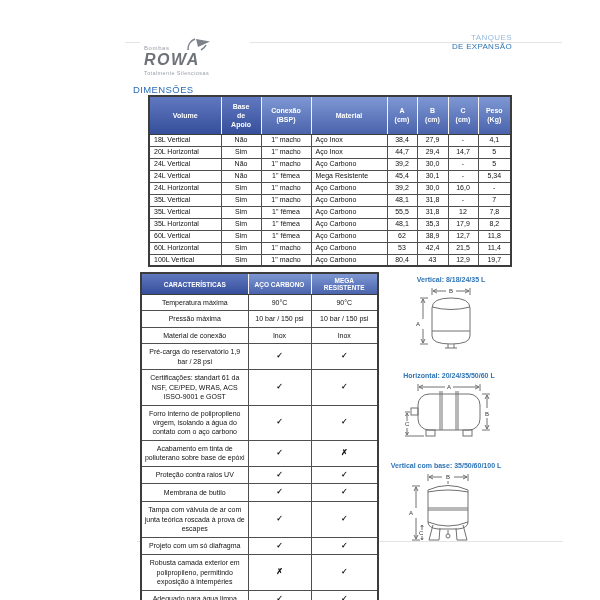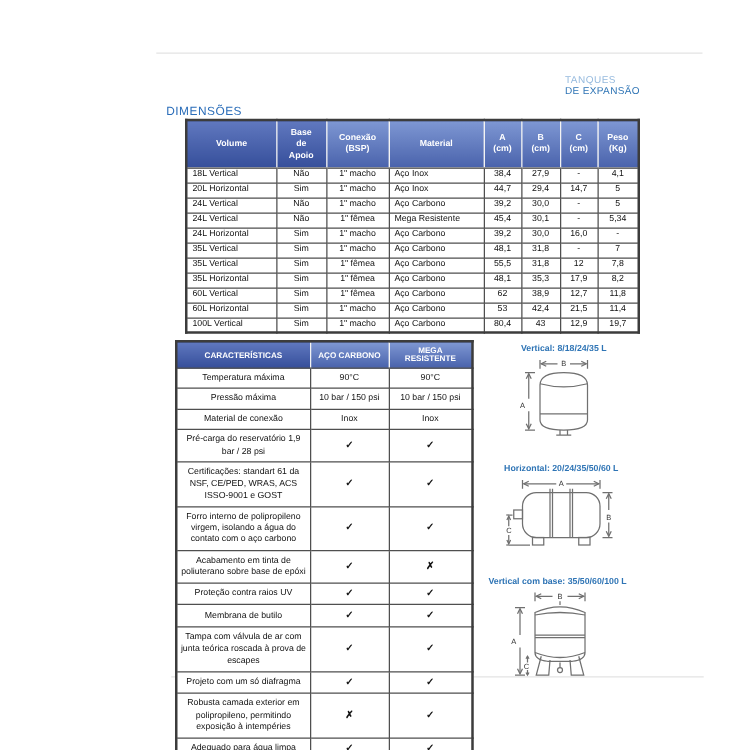--- a/index.html
+++ b/index.html
@@ -11,21 +11,21 @@
   .hr.top { left:125px; top:42px; width:437px; }
   .hr.bottom { left:137px; top:541px; width:426px; }
 
   
   .logo { position:absolute; left:140px; top:36px; width:110px; background:#fff; padding:2px 4px; }
   .logo-line1 { display:flex; align-items:flex-end; gap:14px; }
   .logo-top { font-size:6px; color:#9ba0a8; letter-spacing:.6px; }
   .logo-name { font-size:16px; font-weight:bold; font-style:italic; color:#6e7378;
     letter-spacing:1.5px; line-height:1; margin-top:1px; }
   .logo-tag { font-size:5.5px; color:#9ba0a8; letter-spacing:.4px; margin-top:2px; }
-  .doc-title { position:absolute; right:88px; top:59px; }
+  .doc-title { position:absolute; right:88px; top:33px; text-align:right; }
   .doc-title .t1 { font-size:8px; color:#96bade; letter-spacing:.4px; }
   .doc-title .t2 { font-size:8px; color:#2e74b5; font-weight:normal; letter-spacing:.3px; }
 
   .section-title { position:absolute; left:133px; top:84px; font-size:9.5px;
     font-weight:normal; color:#2a6db9; letter-spacing:.4px; }
 
   
   table { border-collapse:collapse; table-layout:fixed; }
   .dim-table { position:absolute; left:148px; top:95px; width:362px; border:2px solid #3c3c3c; }
   .dim-table th { background:linear-gradient(180deg,#7e97d3,#4a63ac); color:#fff;
@@ -61,20 +61,32 @@
   .d3 { left:381px; top:462px; width:130px; }
   svg text { font-family:"Liberation Sans",sans-serif; font-size:6px; fill:#333; }
 </style>
 </head>
 <body>
 
 <div class="page">
   <div class="hr top"></div>
   <div class="hr bottom"></div>
 
+  <div class="logo">
+    <div class="logo-line1">
+      <span class="logo-top">Bombas</span>
+      <svg width="28" height="13" viewBox="0 0 28 13">
+        <path d="M4,12 A11,11 0 0 1 11,1" fill="none" stroke="#7d828a" stroke-width="1.6"></path>
+        <path d="M12,1 L26,3.5 L14,9 Z" fill="#7d828a"></path>
+        <path d="M17,12 A11,11 0 0 0 22,7" fill="none" stroke="#7d828a" stroke-width="1.6"></path>
+      </svg>
+    </div>
+    <div class="logo-name">ROWA</div>
+    <div class="logo-tag">Totalmente Silenciosas</div>
+  </div>
 
   <div class="doc-title">
     <div class="t1">TANQUES</div>
     <div class="t2">DE EXPANSÃO</div>
   </div>
 
   <div class="section-title">DIMENSÕES</div>
 
   <table class="dim-table">
     <thead>

